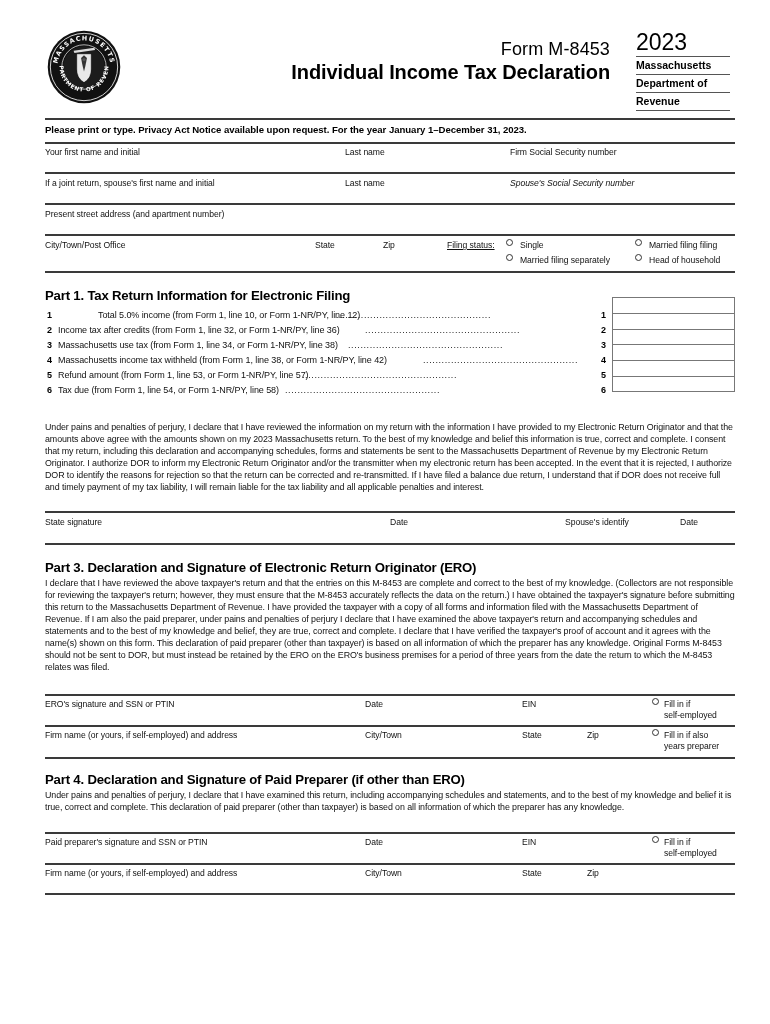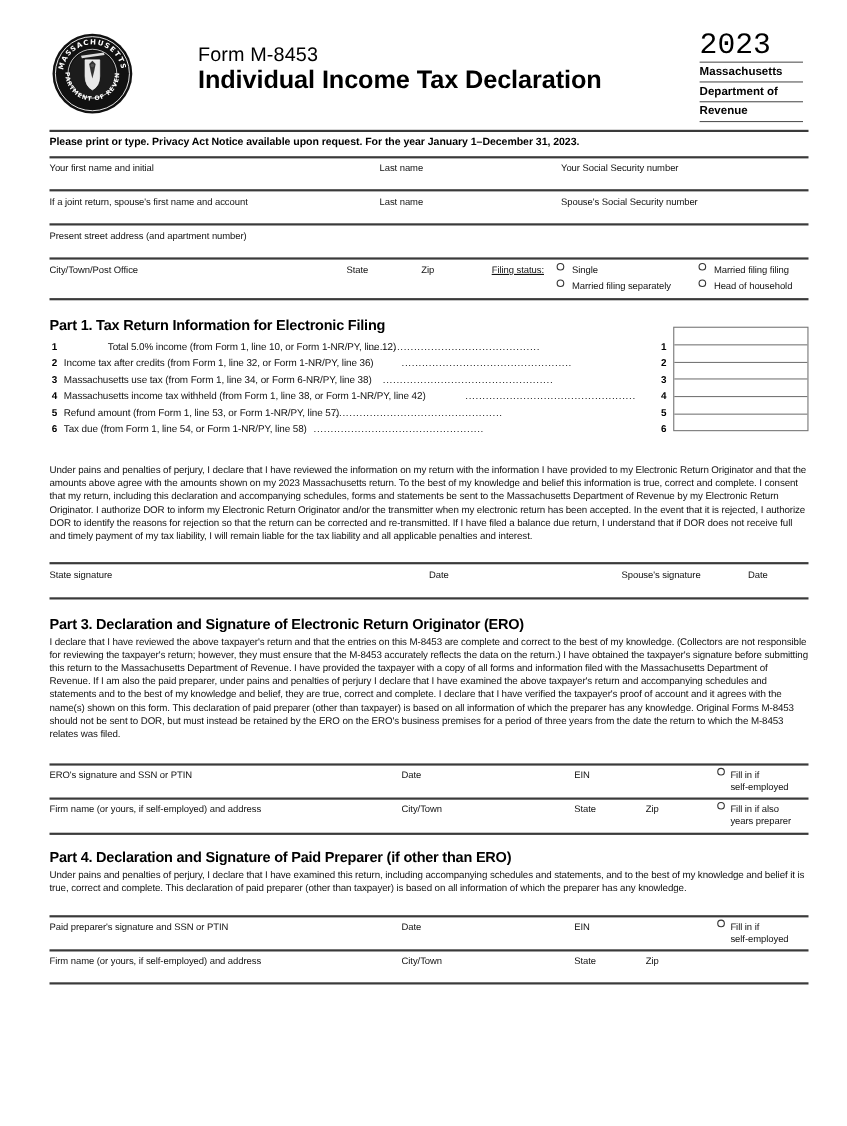--- a/index.html
+++ b/index.html
@@ -10,26 +10,26 @@
   }
   .page{position:absolute;left:0;top:0;width:770px;height:1024px;overflow:hidden;}
 
   
   .rule{position:absolute;background:#4a4a4a;height:1px;}
   .rule.thick{height:2px;background:#3a3a3a;}
 
   
   .seal{position:absolute;left:47px;top:30px;width:74px;height:74px;}
 
-  .title-block{position:absolute;left:180px;top:38px;width:430px;text-align:left;}
+  .title-block{position:absolute;left:180px;top:38px;width:430px;text-align:right;}
   .form-no{font-size:18px;font-weight:400;letter-spacing:.1px;line-height:22px;}
-  .form-title{font-size:23px;font-weight:bold;line-height:23px;letter-spacing:-.1px;margin-top:1px;}
+  .form-title{font-size:20px;font-weight:bold;line-height:23px;letter-spacing:-.1px;margin-top:1px;}
 
   .yearbox{position:absolute;left:636px;top:30px;width:94px;}
-  .yearbox .yr{font-size:27px;line-height:25px;font-weight:400;padding-bottom:1px;font-family:Liberation Mono, monospace;}
+  .yearbox .yr{font-size:23px;line-height:25px;font-weight:400;padding-bottom:1px;}
   .yearbox .ln{border-top:1.6px solid #555;}
   .yearbox .dept{font-size:10.5px;font-weight:bold;line-height:15px;padding:1px 0 1px 0;}
 
   .notice{position:absolute;left:45px;top:124px;width:690px;font-size:9.6px;font-weight:bold;letter-spacing:-.05px;}
 
   
   .fl{position:absolute;font-size:8.6px;letter-spacing:-.05px;white-space:nowrap;color:#111;}
 
   
   .radio{position:absolute;width:7px;height:7px;border:1.1px solid #333;border-radius:50%;box-sizing:border-box;background:#fff;}
@@ -94,26 +94,26 @@
     <div class="dept">Revenue</div>
     <div class="ln"></div>
   </div>
 
   <div class="rule thick" style="left:45px;top:118px;width:690px;"></div>
   <div class="notice">Please print or type. Privacy Act Notice available upon request. For the year January 1–December 31, 2023.</div>
 
   <div class="rule thick" style="left:45px;top:142px;width:690px;"></div>
   <div class="fl" style="left:45px;top:147px;">Your first name and initial</div>
   <div class="fl" style="left:345px;top:147px;">Last name</div>
-  <div class="fl" style="left:510px;top:147px;">Your Social Security number</div>
+  <div class="fl" style="left:510px;top:147px;">Firm Social Security number</div>
 
   <div class="rule thick" style="left:45px;top:172px;width:690px;"></div>
-  <div class="fl" style="left:45px;top:178px;">If a joint return, spouse's first name and account</div>
+  <div class="fl" style="left:45px;top:178px;">If a joint return, spouse's first name and initial</div>
   <div class="fl" style="left:345px;top:178px;">Last name</div>
-  <div class="fl" style="left:510px;top:178px;">Spouse's Social Security number</div>
+  <div class="fl" style="left:510px;top:178px;font-style:italic;">Spouse's Social Security number</div>
 
   <div class="rule thick" style="left:45px;top:203px;width:690px;"></div>
   <div class="fl" style="left:45px;top:209px;">Present street address (and apartment number)</div>
 
   <div class="rule thick" style="left:45px;top:234px;width:690px;"></div>
   <div class="fl" style="left:45px;top:240px;">City/Town/Post Office</div>
   <div class="fl" style="left:315px;top:240px;">State</div>
   <div class="fl" style="left:383px;top:240px;">Zip</div>
   <div class="fl" style="left:447px;top:240px;text-decoration:underline;">Filing status:</div>
 
@@ -144,21 +144,21 @@
   <div class="p1line" style="left:58px;top:310px;margin-left:40px;">Total 5.0% income (from Form 1, line 10, or Form 1-NR/PY, line 12)</div>
   <div class="dots" style="left:336px;top:310px;width:262px;">..................................................</div>
   <div class="p1num" style="left:601px;top:310px;">1</div>
 
   <div class="p1num" style="left:47px;top:325px;">2</div>
   <div class="p1line" style="left:58px;top:325px;">Income tax after credits (from Form 1, line 32, or Form 1-NR/PY, line 36)</div>
   <div class="dots" style="left:365px;top:325px;width:233px;">..................................................</div>
   <div class="p1num" style="left:601px;top:325px;">2</div>
 
   <div class="p1num" style="left:47px;top:340px;">3</div>
-  <div class="p1line" style="left:58px;top:340px;">Massachusetts use tax (from Form 1, line 34, or Form 6-NR/PY, line 38)</div>
+  <div class="p1line" style="left:58px;top:340px;">Massachusetts use tax (from Form 1, line 34, or Form 1-NR/PY, line 38)</div>
   <div class="dots" style="left:348px;top:340px;width:250px;">..................................................</div>
   <div class="p1num" style="left:601px;top:340px;">3</div>
 
   <div class="p1num" style="left:47px;top:355px;">4</div>
   <div class="p1line" style="left:58px;top:355px;">Massachusetts income tax withheld (from Form 1, line 38, or Form 1-NR/PY, line 42)</div>
   <div class="dots" style="left:423px;top:355px;width:175px;">..................................................</div>
   <div class="p1num" style="left:601px;top:355px;">4</div>
 
   <div class="p1num" style="left:47px;top:370px;">5</div>
   <div class="p1line" style="left:58px;top:370px;">Refund amount (from Form 1, line 53, or Form 1-NR/PY, line 57)</div>
@@ -168,21 +168,21 @@
   <div class="p1num" style="left:47px;top:385px;">6</div>
   <div class="p1line" style="left:58px;top:385px;">Tax due (from Form 1, line 54, or Form 1-NR/PY, line 58)</div>
   <div class="dots" style="left:285px;top:385px;width:313px;">..................................................</div>
   <div class="p1num" style="left:601px;top:385px;">6</div>
 
   <div class="para" style="left:45px;top:421px;width:690px;">Under pains and penalties of perjury, I declare that I have reviewed the information on my return with the information I have provided to my Electronic Return Originator and that the amounts above agree with the amounts shown on my 2023 Massachusetts return. To the best of my knowledge and belief this information is true, correct and complete. I consent that my return, including this declaration and accompanying schedules, forms and statements be sent to the Massachusetts Department of Revenue by my Electronic Return Originator. I authorize DOR to inform my Electronic Return Originator and/or the transmitter when my electronic return has been accepted. In the event that it is rejected, I authorize DOR to identify the reasons for rejection so that the return can be corrected and re-transmitted. If I have filed a balance due return, I understand that if DOR does not receive full and timely payment of my tax liability, I will remain liable for the tax liability and all applicable penalties and interest.</div>
 
   <div class="rule thick" style="left:45px;top:511px;width:690px;"></div>
   <div class="fl" style="left:45px;top:517px;">State signature</div>
   <div class="fl" style="left:390px;top:517px;">Date</div>
-  <div class="fl" style="left:565px;top:517px;">Spouse's signature</div>
+  <div class="fl" style="left:565px;top:517px;">Spouse's identify</div>
   <div class="fl" style="left:680px;top:517px;">Date</div>
   <div class="rule thick" style="left:45px;top:543px;width:690px;"></div>
 
   <div class="part-h" style="left:45px;top:560px;">Part 3. Declaration and Signature of Electronic Return Originator (ERO)</div>
   <div class="para" style="left:45px;top:577px;width:690px;">I declare that I have reviewed the above taxpayer's return and that the entries on this M-8453 are complete and correct to the best of my knowledge. (Collectors are not responsible for reviewing the taxpayer's return; however, they must ensure that the M-8453 accurately reflects the data on the return.) I have obtained the taxpayer's signature before submitting this return to the Massachusetts Department of Revenue. I have provided the taxpayer with a copy of all forms and information filed with the Massachusetts Department of Revenue. If I am also the paid preparer, under pains and penalties of perjury I declare that I have examined the above taxpayer's return and accompanying schedules and statements and to the best of my knowledge and belief, they are true, correct and complete. I declare that I have verified the taxpayer's proof of account and it agrees with the name(s) shown on this form. This declaration of paid preparer (other than taxpayer) is based on all information of which the preparer has any knowledge. Original Forms M-8453 should not be sent to DOR, but must instead be retained by the ERO on the ERO's business premises for a period of three years from the date the return to which the M-8453 relates was filed.</div>
 
   <div class="rule thick" style="left:45px;top:694px;width:690px;"></div>
   <div class="fl" style="left:45px;top:699px;">ERO's signature and SSN or PTIN</div>
   <div class="fl" style="left:365px;top:699px;">Date</div>
   <div class="fl" style="left:522px;top:699px;">EIN</div>

